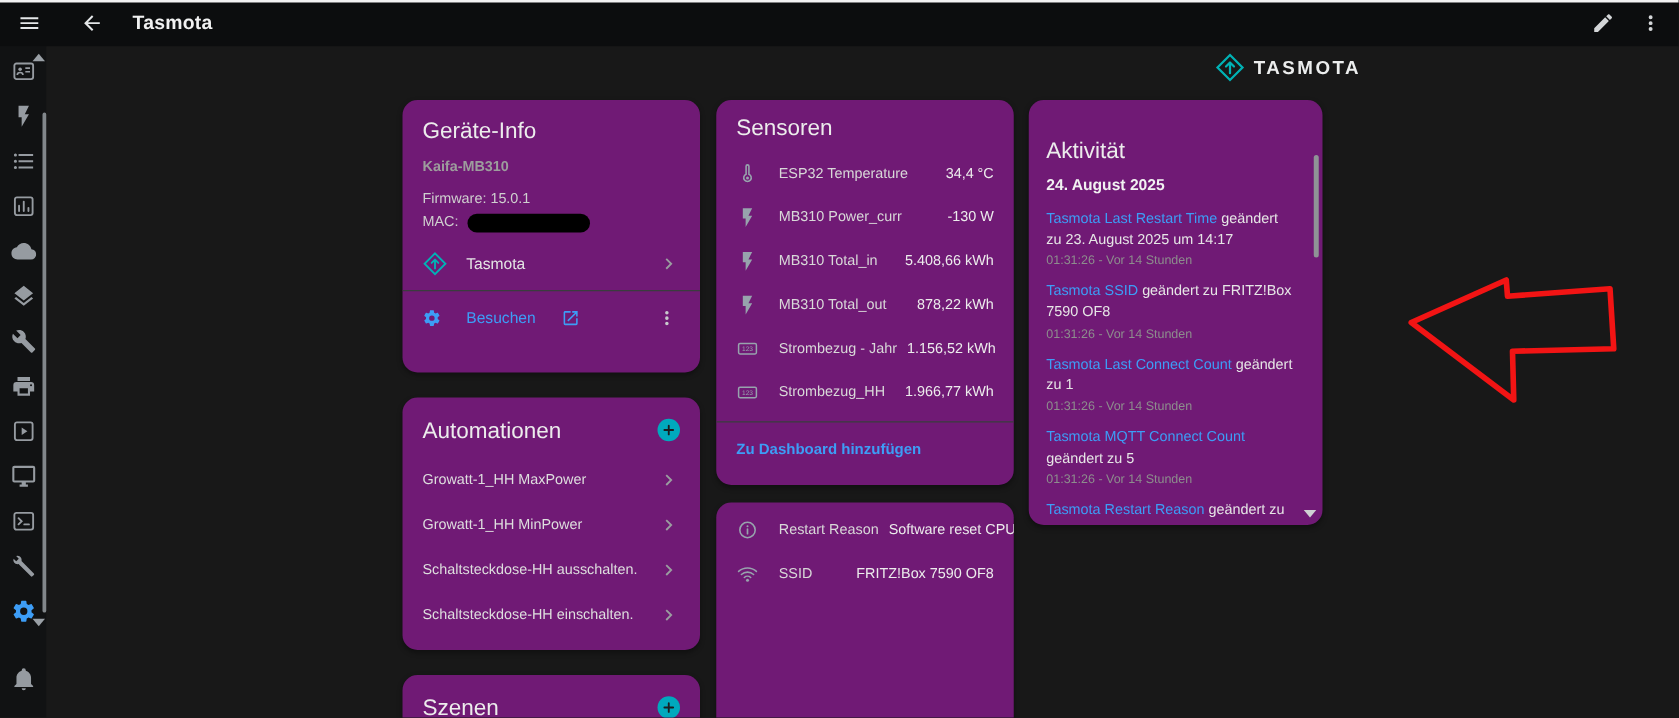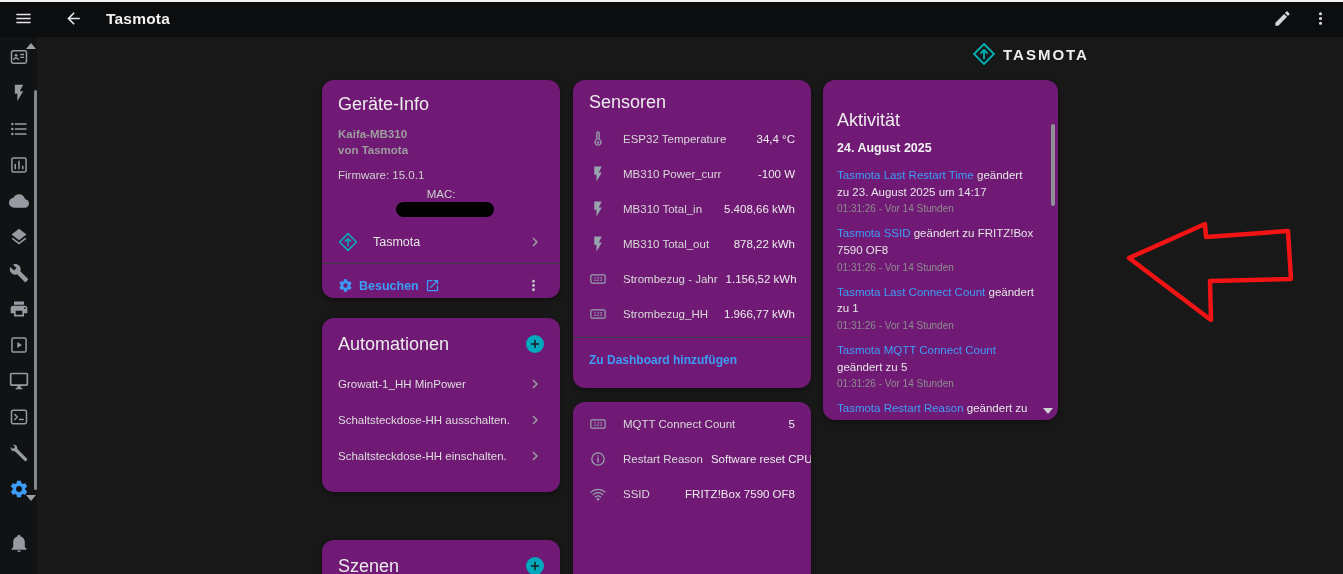--- a/index.html
+++ b/index.html
@@ -52,36 +52,36 @@
     box-shadow:0 2px 4px rgba(0,0,0,.35);overflow:hidden;color:#e6e6e6;
   }
   .card h2{font-size:18px;font-weight:500;color:#ececec;margin:0;}
 
   
   #device-card{left:322px;top:80px;width:238px;height:218px;padding:14px 16px 0;box-sizing:border-box;}
   #device-card h2{margin-bottom:11px;}
   .muted{font-size:11.5px;color:#9d9d9d;line-height:16px;font-weight:bold;}
   .plain{font-size:11.5px;color:#cfcfcf;line-height:16px;}
   .fw-block{margin-top:9px;}
-  .mac-row{display:flex;align-items:center;margin-top:3px;flex-direction:column;}
+  .mac-row{display:flex;align-items:flex-end;margin-top:3px;}
   .redacted{display:inline-block;width:98px;height:15px;background:#000;border-radius:8px;margin-left:7px;}
   .integration-row{display:flex;align-items:center;height:36px;margin-top:7px;cursor:pointer;}
   .integration-row svg.logo{width:20px;height:20px;color:#00b2b5;flex:none;}
   .integration-label{font-size:12.5px;color:#e4e4e4;margin-left:15px;}
   .chev{margin-left:auto;color:#9a9da0;display:flex;}
   .chev svg{width:18px;height:18px;}
   .card-divider{height:1px;background:#3a3c3e;margin:3px -16px 0;}
   .actions-row{display:flex;align-items:center;height:43px;}
-  .visit-link{display:flex;align-items:flex-end;gap:6px;color:#3d9df6;font-size:12.5px;font-weight:700;cursor:pointer;background:none;border:none;padding:0;}
+  .visit-link{display:flex;align-items:flex-start;gap:20px;color:#3d9df6;font-size:12.5px;font-weight:400;cursor:pointer;background:none;border:none;padding:0;}
   .visit-link svg{width:15px;height:15px;}
   .dots{margin-left:auto;color:#c8cacc;background:none;border:none;cursor:pointer;display:flex;padding:2px;}
   .dots svg{width:17px;height:17px;}
 
   
-  #automations-card{left:322px;top:318px;width:238px;height:174px;padding:4px 16px 8px;box-sizing:border-box;}
+  #automations-card{left:322px;top:318px;width:238px;height:202px;padding:4px 16px 8px;box-sizing:border-box;}
   #scenes-card{left:322px;top:540px;width:238px;height:80px;padding:4px 16px 8px;box-sizing:border-box;}
   .card-head{display:flex;align-items:center;height:44px;}
   .plus-btn{
     margin-left:auto;width:18px;height:18px;border-radius:50%;background:#00a9bd;border:none;cursor:pointer;
     display:flex;align-items:center;justify-content:center;padding:0;
   }
   .plus-btn svg{width:12px;height:12px;}
   .link-row{display:flex;align-items:center;height:36px;cursor:pointer;}
   .link-row .rname{font-size:11.5px;color:#dedede;}
 
@@ -270,21 +270,20 @@
           <path d="M12 2L22 12L12 22L2 12Z" fill="none" stroke="currentColor" stroke-width="1.8"></path>
           <path d="M12 16.5V8M12 8l-3.2 3.2M12 8l3.2 3.2" stroke="currentColor" stroke-width="1.8" fill="none" stroke-linecap="round"></path>
         </svg>
     </span>
     <span class="brand-name">TASMOTA</span>
   </div>
 
   <section class="card" id="device-card">
     <h2>Geräte-Info</h2>
     <div class="muted">Kaifa-MB310</div>
-    <div class="muted">von Tasmota</div>
     <div class="plain fw-block">Firmware: 15.0.1</div>
     <div class="mac-row">
       <span class="plain">MAC:</span>
       <span class="redacted"></span>
     </div>
     <div class="integration-row">
       <svg class="logo" viewBox="0 0 24 24">
           <path d="M12 2L22 12L12 22L2 12Z" fill="none" stroke="currentColor" stroke-width="1.8"></path>
           <path d="M12 16.5V8M12 8l-3.2 3.2M12 8l3.2 3.2" stroke="currentColor" stroke-width="1.8" fill="none" stroke-linecap="round"></path>
         </svg>
@@ -317,20 +316,28 @@
   <section class="card" id="automations-card">
     <div class="card-head">
       <h2>Automationen</h2>
       <button class="plus-btn">
         <svg viewBox="0 0 24 24">
             <path d="M12 5v14M5 12h14" stroke="#1b1d1f" stroke-width="3" stroke-linecap="round"></path>
           </svg>
       </button>
     </div>
     <div class="link-row">
+      <span class="rname">Growatt-1_HH MaxPower</span>
+      <span class="chev">
+          <svg viewBox="0 0 24 24">
+            <path fill="currentColor" d="M8.59,16.58L13.17,12L8.59,7.41L10,6L16,12L10,18L8.59,16.58Z"></path>
+          </svg>
+        </span>
+    </div>
+    <div class="link-row">
       <span class="rname">Growatt-1_HH MinPower</span>
       <span class="chev">
           <svg viewBox="0 0 24 24">
             <path fill="currentColor" d="M8.59,16.58L13.17,12L8.59,7.41L10,6L16,12L10,18L8.59,16.58Z"></path>
           </svg>
         </span>
     </div>
     <div class="link-row">
       <span class="rname">Schaltsteckdose-HH ausschalten.</span>
       <span class="chev">
@@ -372,21 +379,21 @@
       <span class="s-name">ESP32 Temperature</span>
       <span class="s-val">34,4 °C</span>
     </div>
     <div class="s-row">
       <span class="s-ic">
           <svg viewBox="0 0 24 24">
             <path fill="currentColor" d="M7,2V13H10V22L17,10H13L17,2H7Z"></path>
           </svg>
         </span>
       <span class="s-name">MB310 Power_curr</span>
-      <span class="s-val">-100 W</span>
+      <span class="s-val">-130 W</span>
     </div>
     <div class="s-row">
       <span class="s-ic">
           <svg viewBox="0 0 24 24">
             <path fill="currentColor" d="M7,2V13H10V22L17,10H13L17,2H7Z"></path>
           </svg>
         </span>
       <span class="s-name">MB310 Total_in</span>
       <span class="s-val">5.408,66 kWh</span>
     </div>
@@ -418,30 +425,20 @@
         </span>
       <span class="s-name">Strombezug_HH</span>
       <span class="s-val">1.966,77 kWh</span>
     </div>
     <div class="card-footer">
       <button class="footer-link">Zu Dashboard hinzufügen</button>
     </div>
   </section>
 
   <section class="card" id="diagnose-card">
-    <div class="s-row">
-      <span class="s-ic">
-          <svg viewBox="0 0 24 24">
-            <rect x="2.5" y="6.5" width="19" height="11" rx="1.5" fill="none" stroke="currentColor" stroke-width="1.6"></rect>
-            <text x="12" y="14.8" text-anchor="middle" font-size="7" fill="currentColor">123</text>
-          </svg>
-        </span>
-      <span class="s-name">MQTT Connect Count</span>
-      <span class="s-val">5</span>
-    </div>
     <div class="s-row">
       <span class="s-ic">
           <svg viewBox="0 0 24 24">
             <circle cx="12" cy="12" r="8.2" fill="none" stroke="currentColor" stroke-width="1.7"></circle>
             <path d="M12 11v5" stroke="currentColor" stroke-width="1.8" stroke-linecap="round"></path>
             <circle cx="12" cy="8" r="1.1" fill="currentColor"></circle>
           </svg>
         </span>
       <span class="s-name">Restart Reason</span>
       <span class="s-val">Software reset CPU</span>

